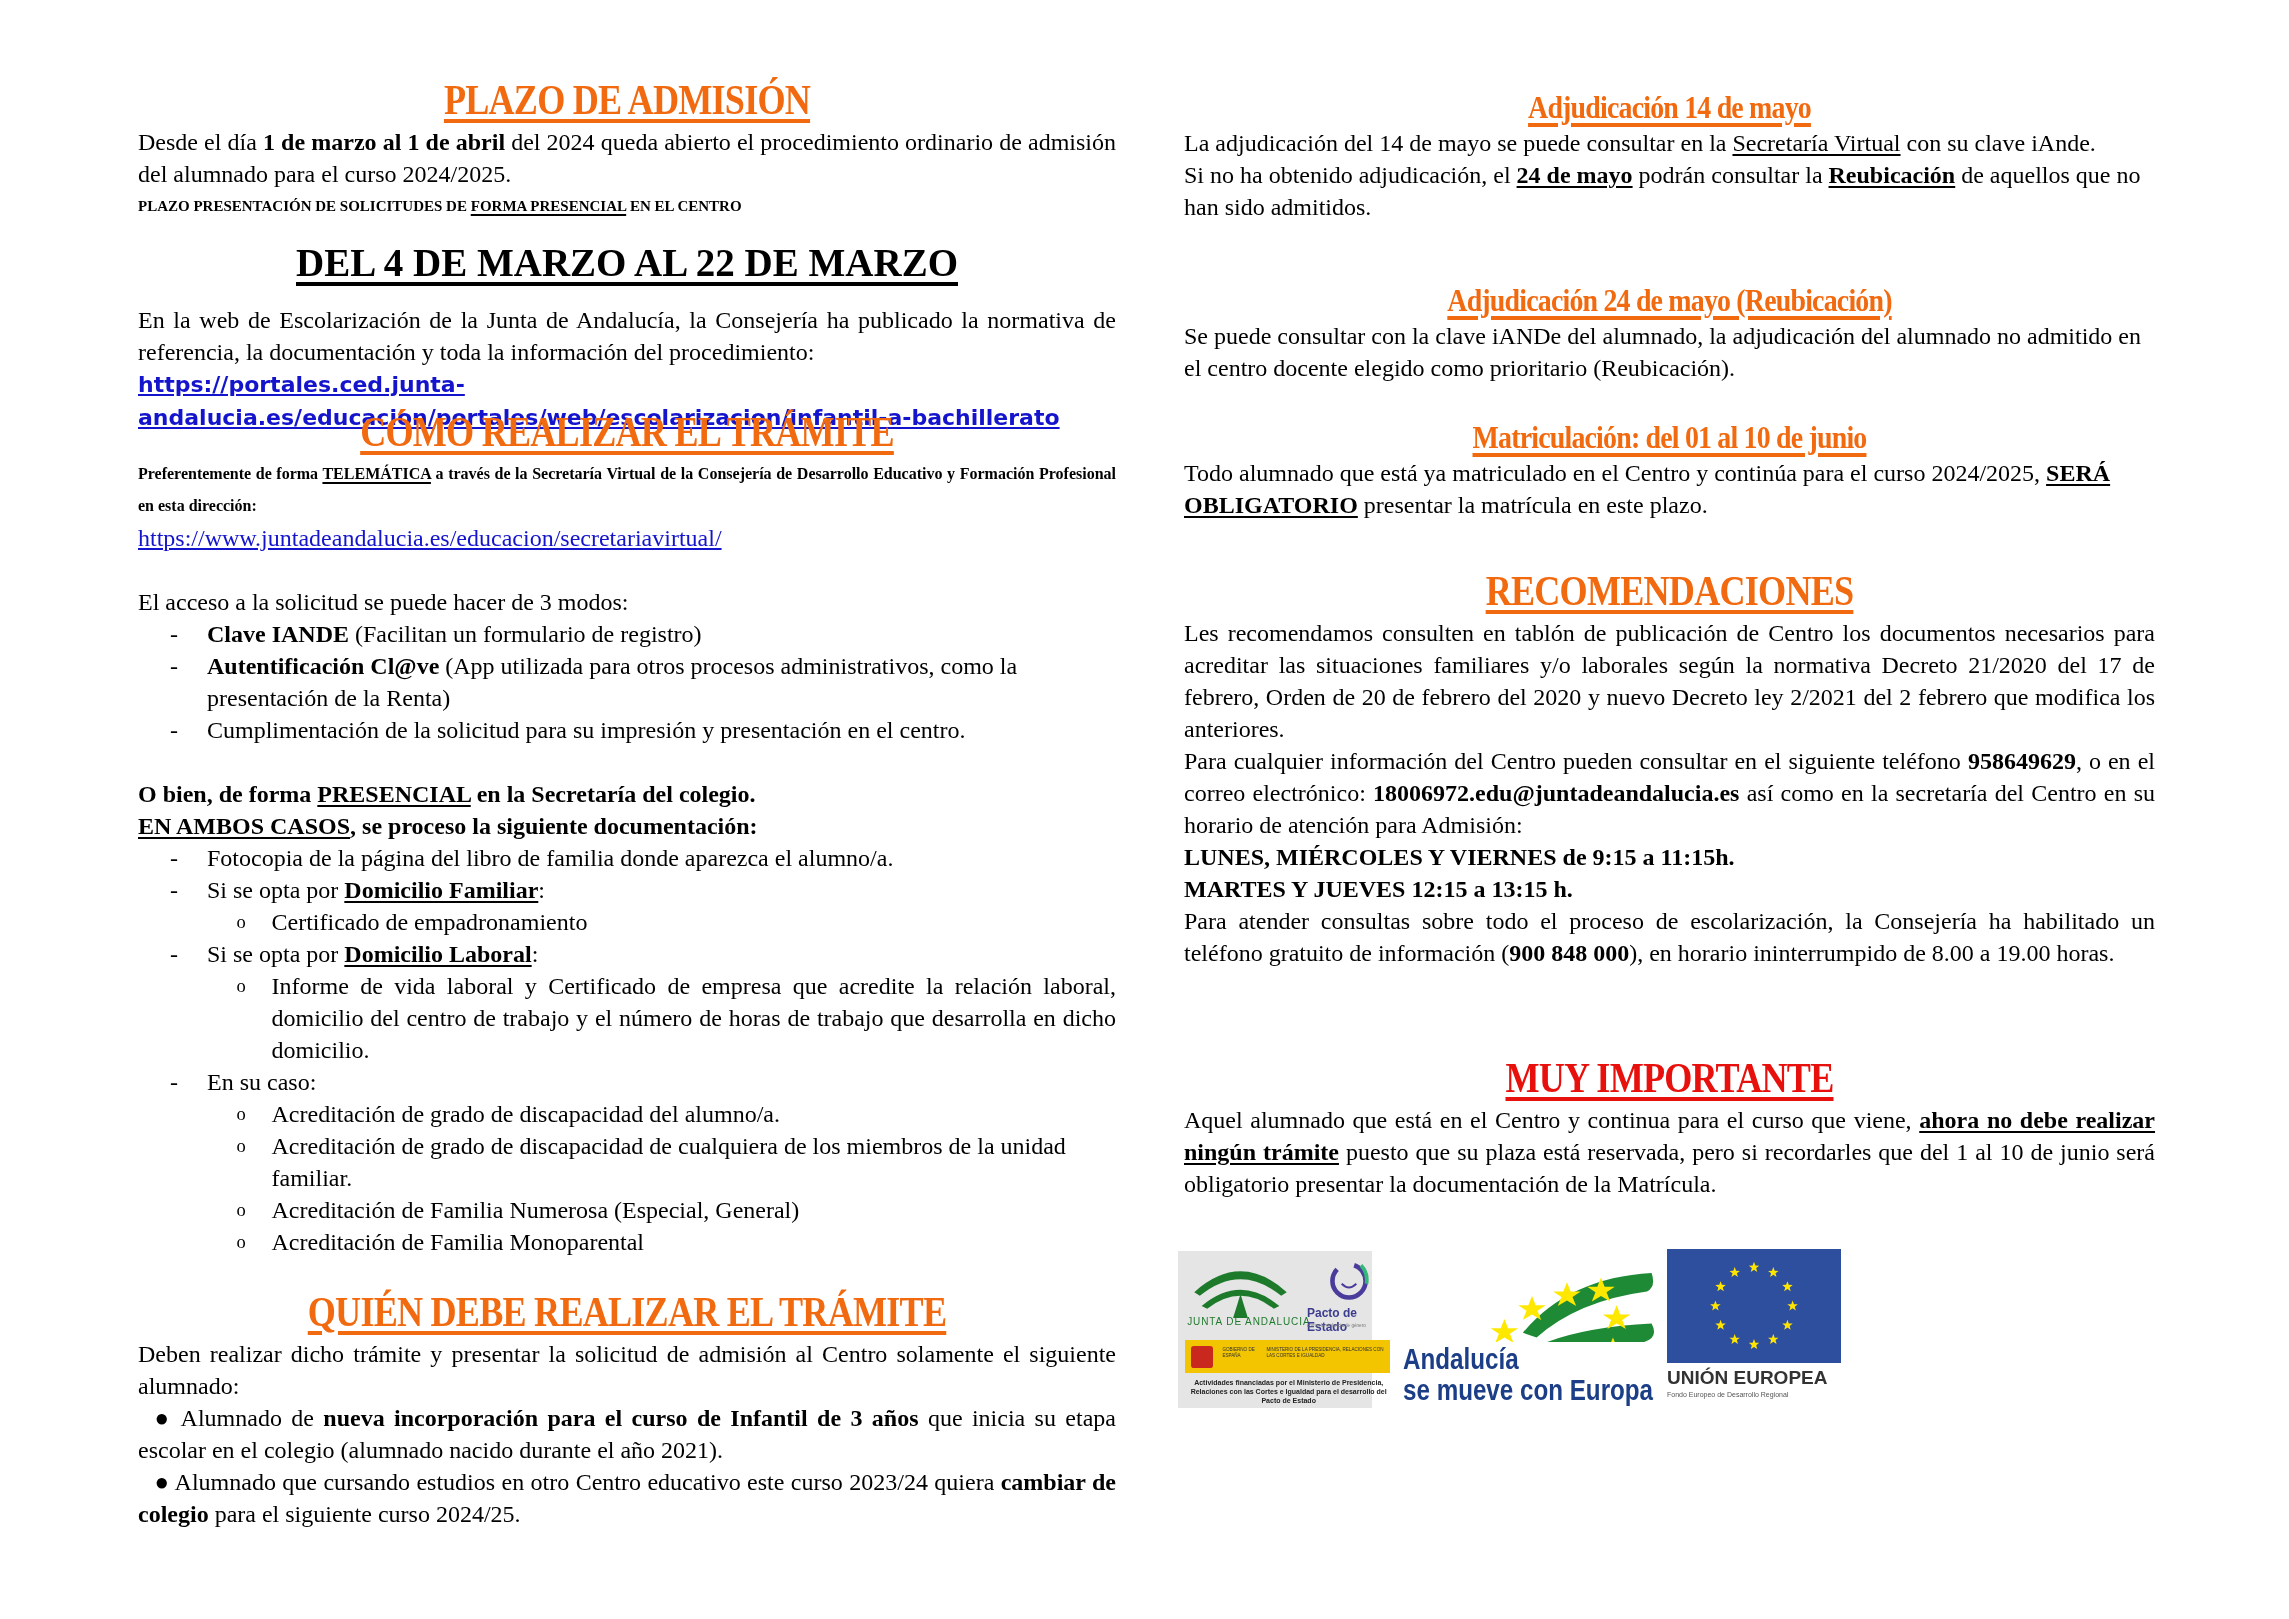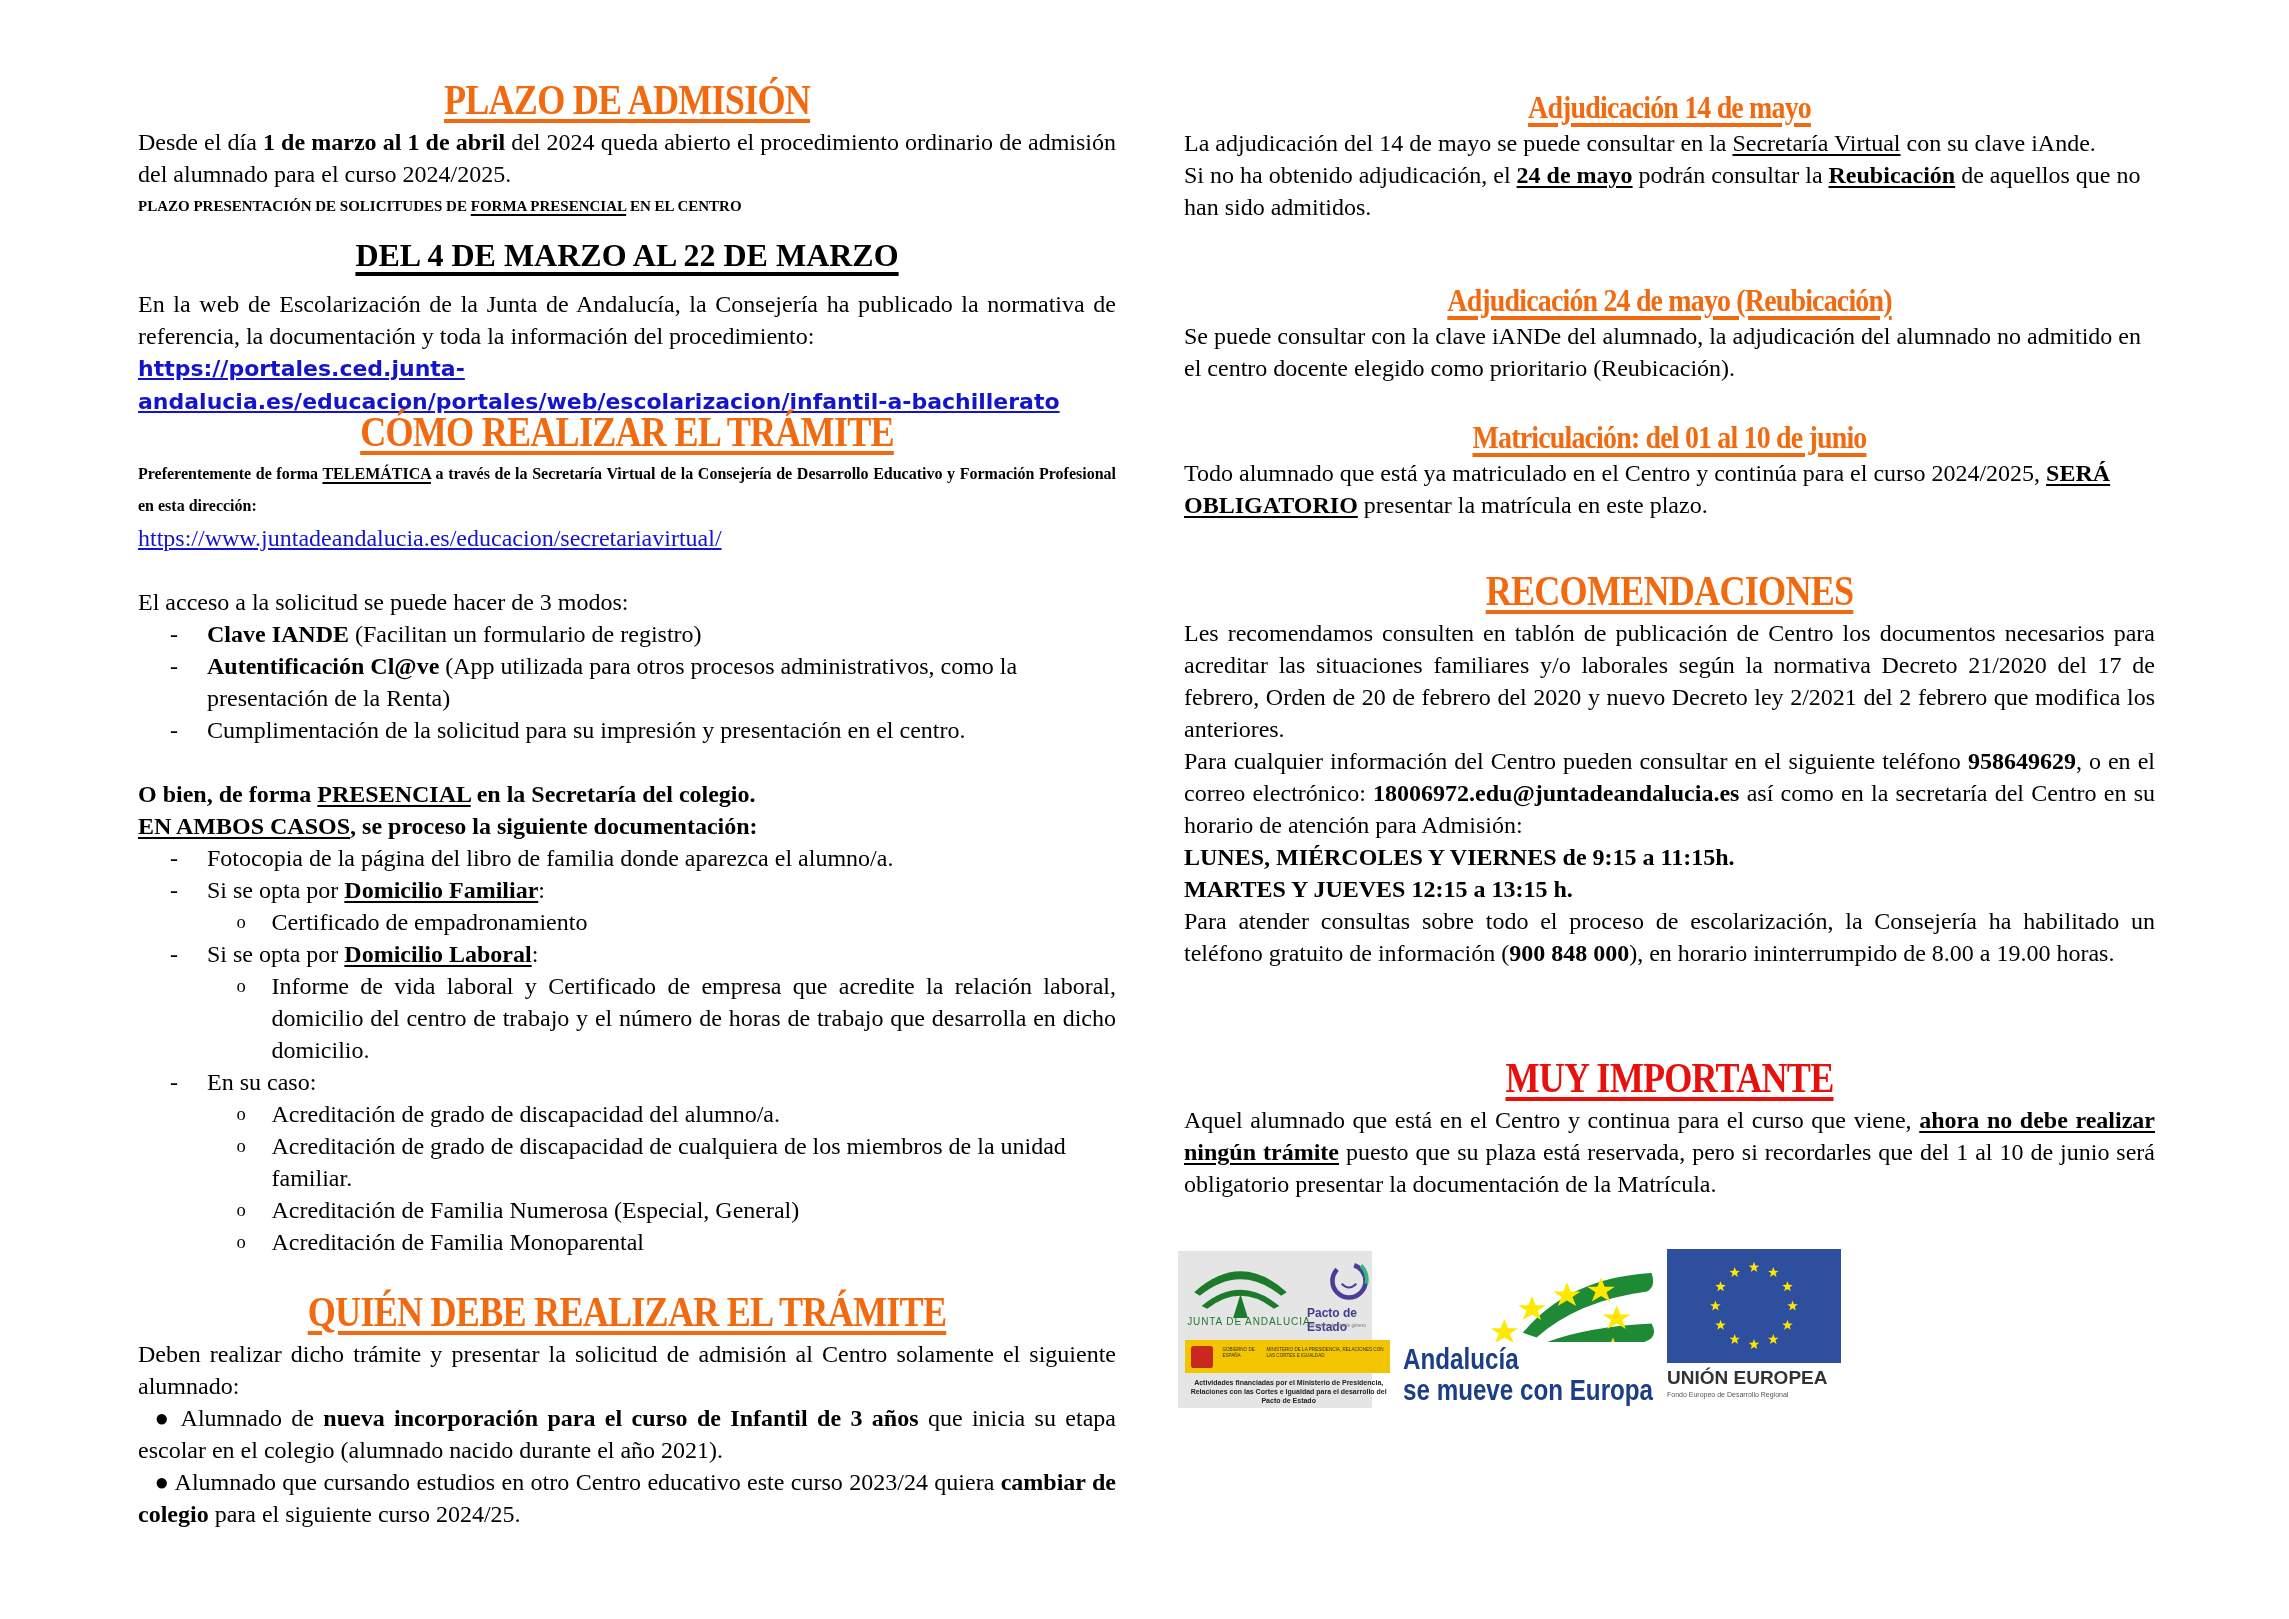--- a/index.html
+++ b/index.html
@@ -11,22 +11,22 @@
   .p { font-family:"Liberation Serif","DejaVu Serif",serif; font-size:24px; line-height:32px; margin:0; }
   .just { text-align:justify; }
   .b { font-weight:bold; }
   .u { text-decoration:underline; text-underline-offset:2.8px; text-decoration-thickness:1.8px; }
   .h-orange { font-family:"Liberation Serif","DejaVu Serif",serif; font-weight:bold; color:#F26A10;
               text-align:center; margin:0; text-decoration:underline; text-decoration-thickness:3.7px;
               text-underline-offset:4.6px; letter-spacing:-0.9px; }
   .h-big { font-size:42px; line-height:52px; transform:scaleX(0.86); }
   .h-mid { font-size:31px; line-height:39px; transform:scaleX(0.9); }
   .h-red { color:#E8100C; }
-  .h-dates { font-family:"Liberation Serif","DejaVu Serif",serif; font-weight:bold; font-size:32px; line-height:46px;
-             text-align:center; margin:10px; text-decoration:underline; text-decoration-thickness:3.7px; text-underline-offset:5.5px; }
+  .h-dates { font-family:"Liberation Serif","DejaVu Serif",serif; font-weight:bold; font-size:39px; line-height:46px;
+             text-align:center; margin:18px; text-decoration:underline; text-decoration-thickness:3.7px; text-underline-offset:5.5px; }
   a.link { color:#1414CC; font-weight:bold; text-decoration:underline; font-family:"DejaVu Sans","Liberation Sans",sans-serif; font-size:22px; }
   a.link2 { color:#1414CC; text-decoration:underline; font-family:"Liberation Serif","DejaVu Serif",serif; font-size:24px; }
   ul.dash { list-style:none; margin:0; padding:0 0 0 32px; }
   ul.dash > li { position:relative; padding-left:37px; }
   ul.dash > li > .mk { position:absolute; left:0; top:0; }
   ul.circ { list-style:none; margin:0; padding:0 0 0 66px; }
   ul.circ > li { position:relative; padding-left:35px; }
   ul.circ > li > .mk { position:absolute; left:0; top:0; font-size:18.5px; }
   .gap { height:32px; }
   .bullet-p { text-indent:16.6px; }

